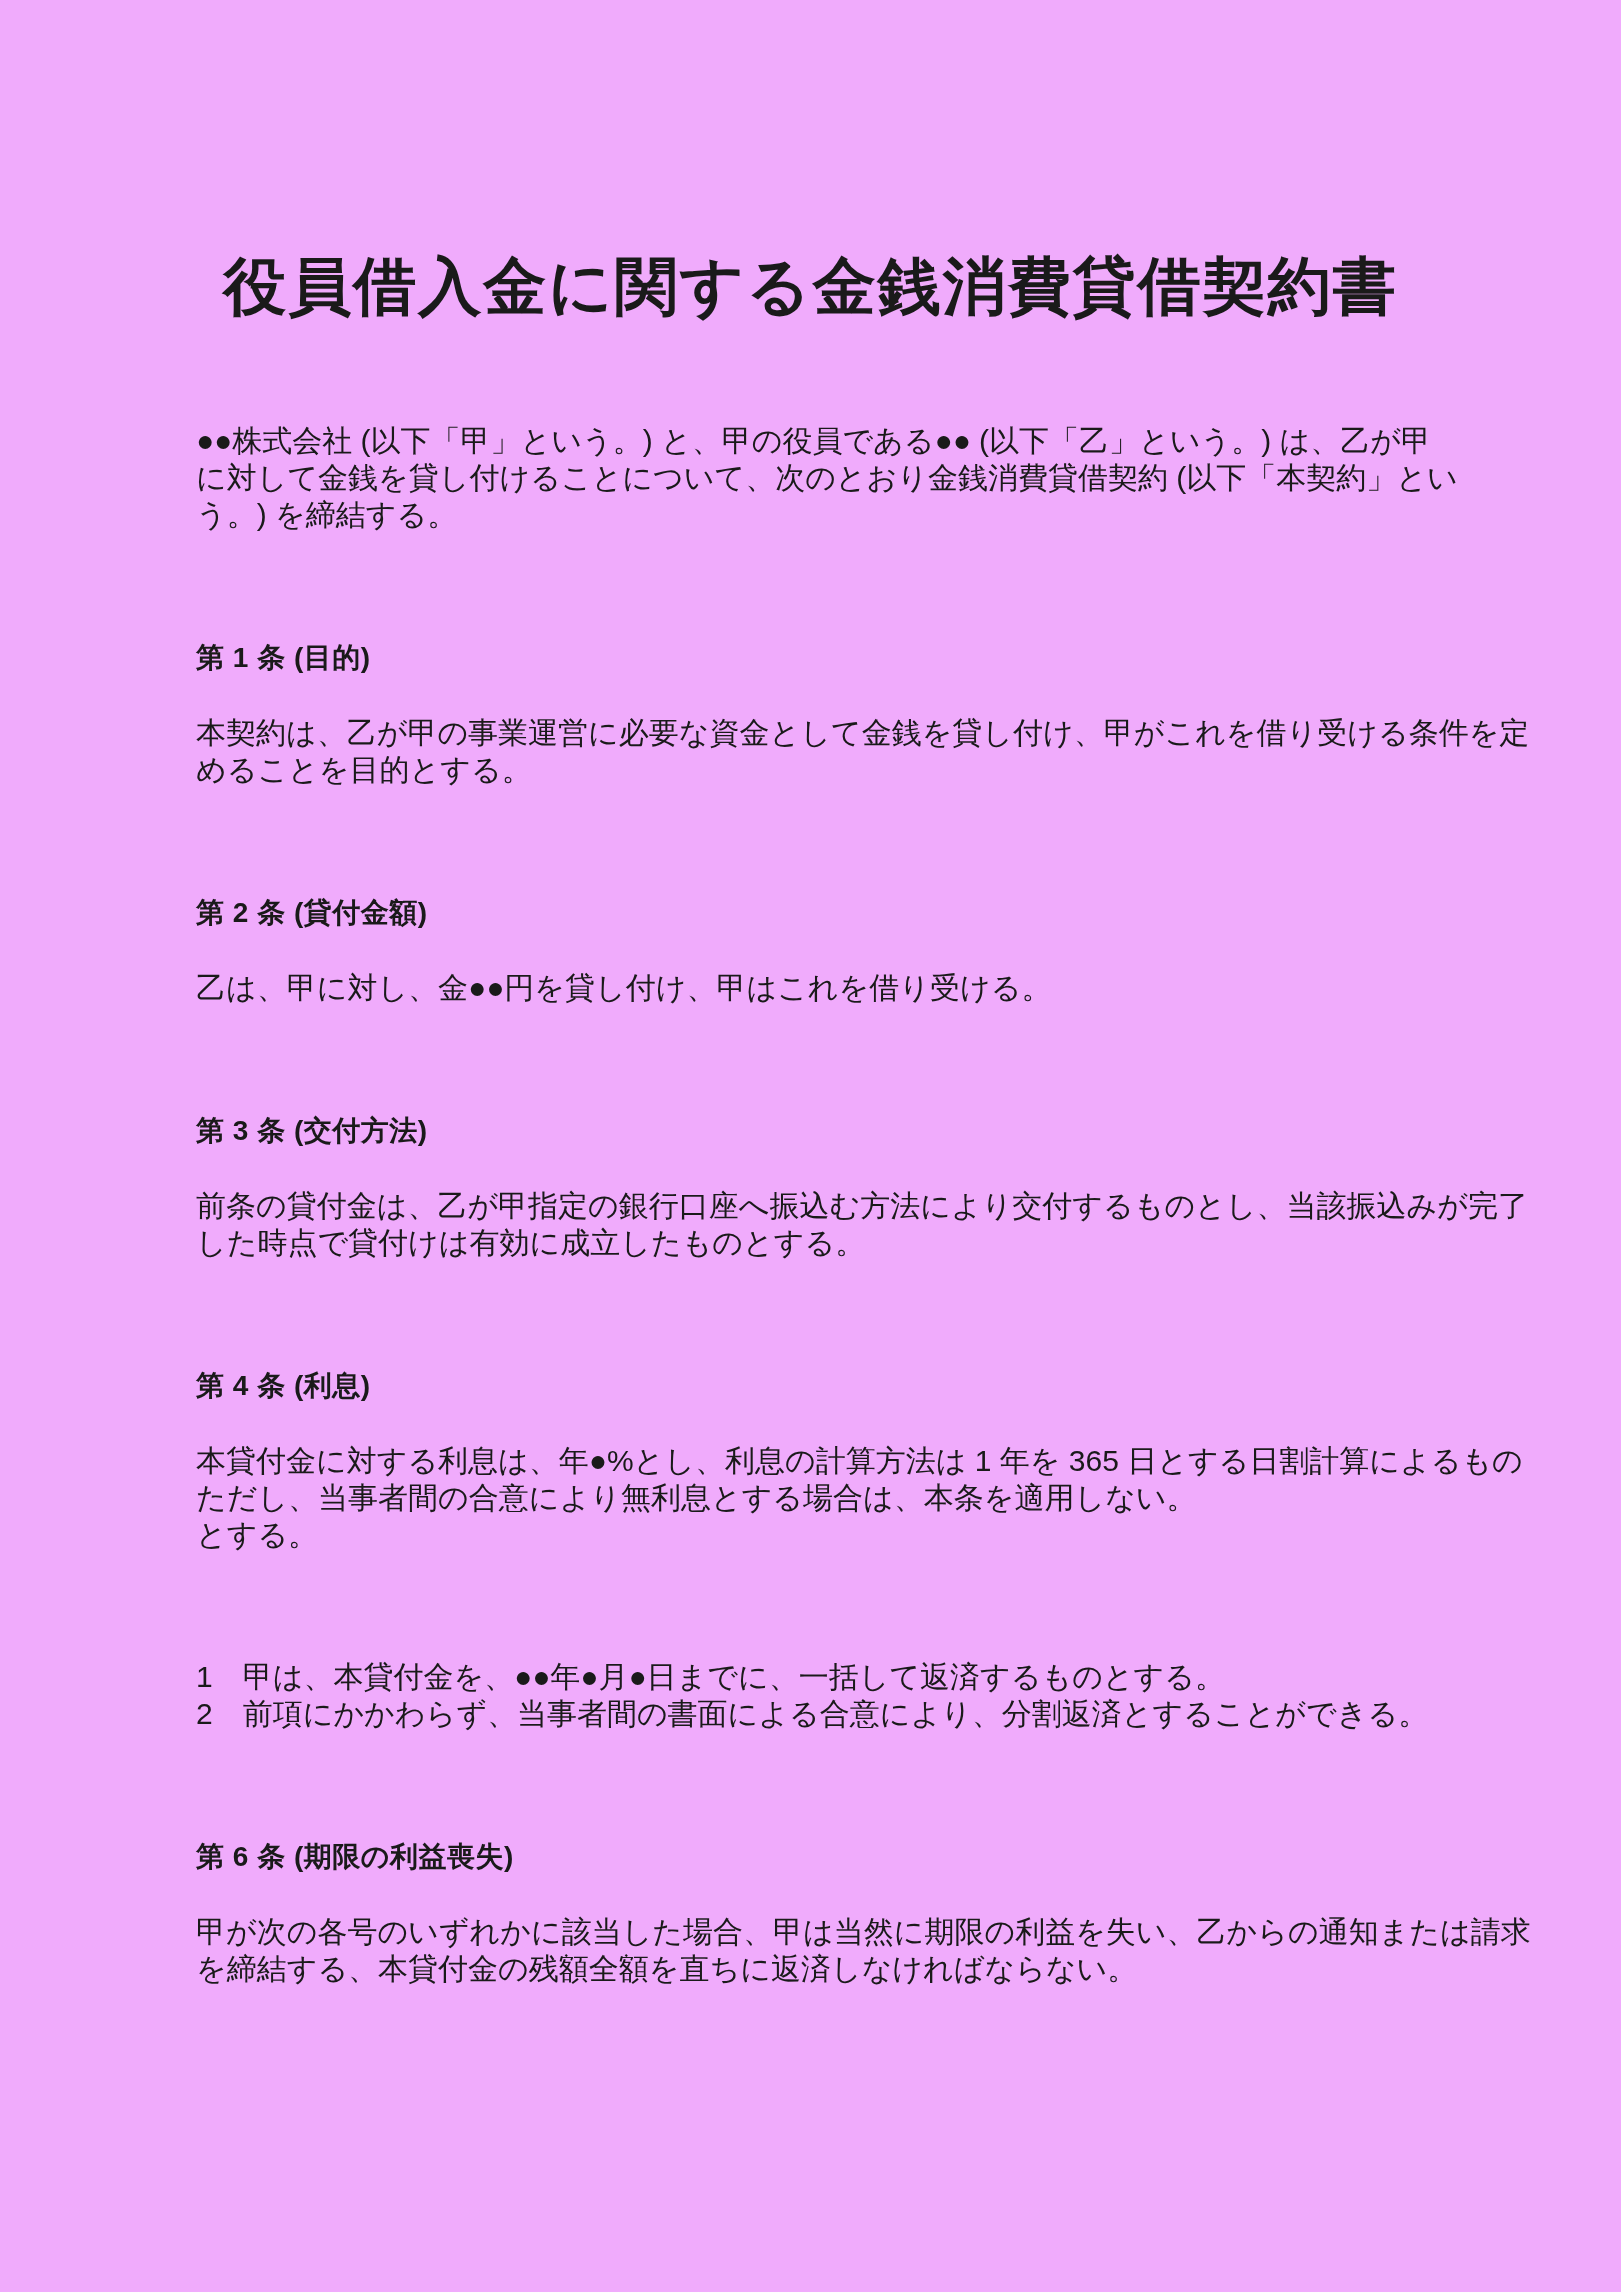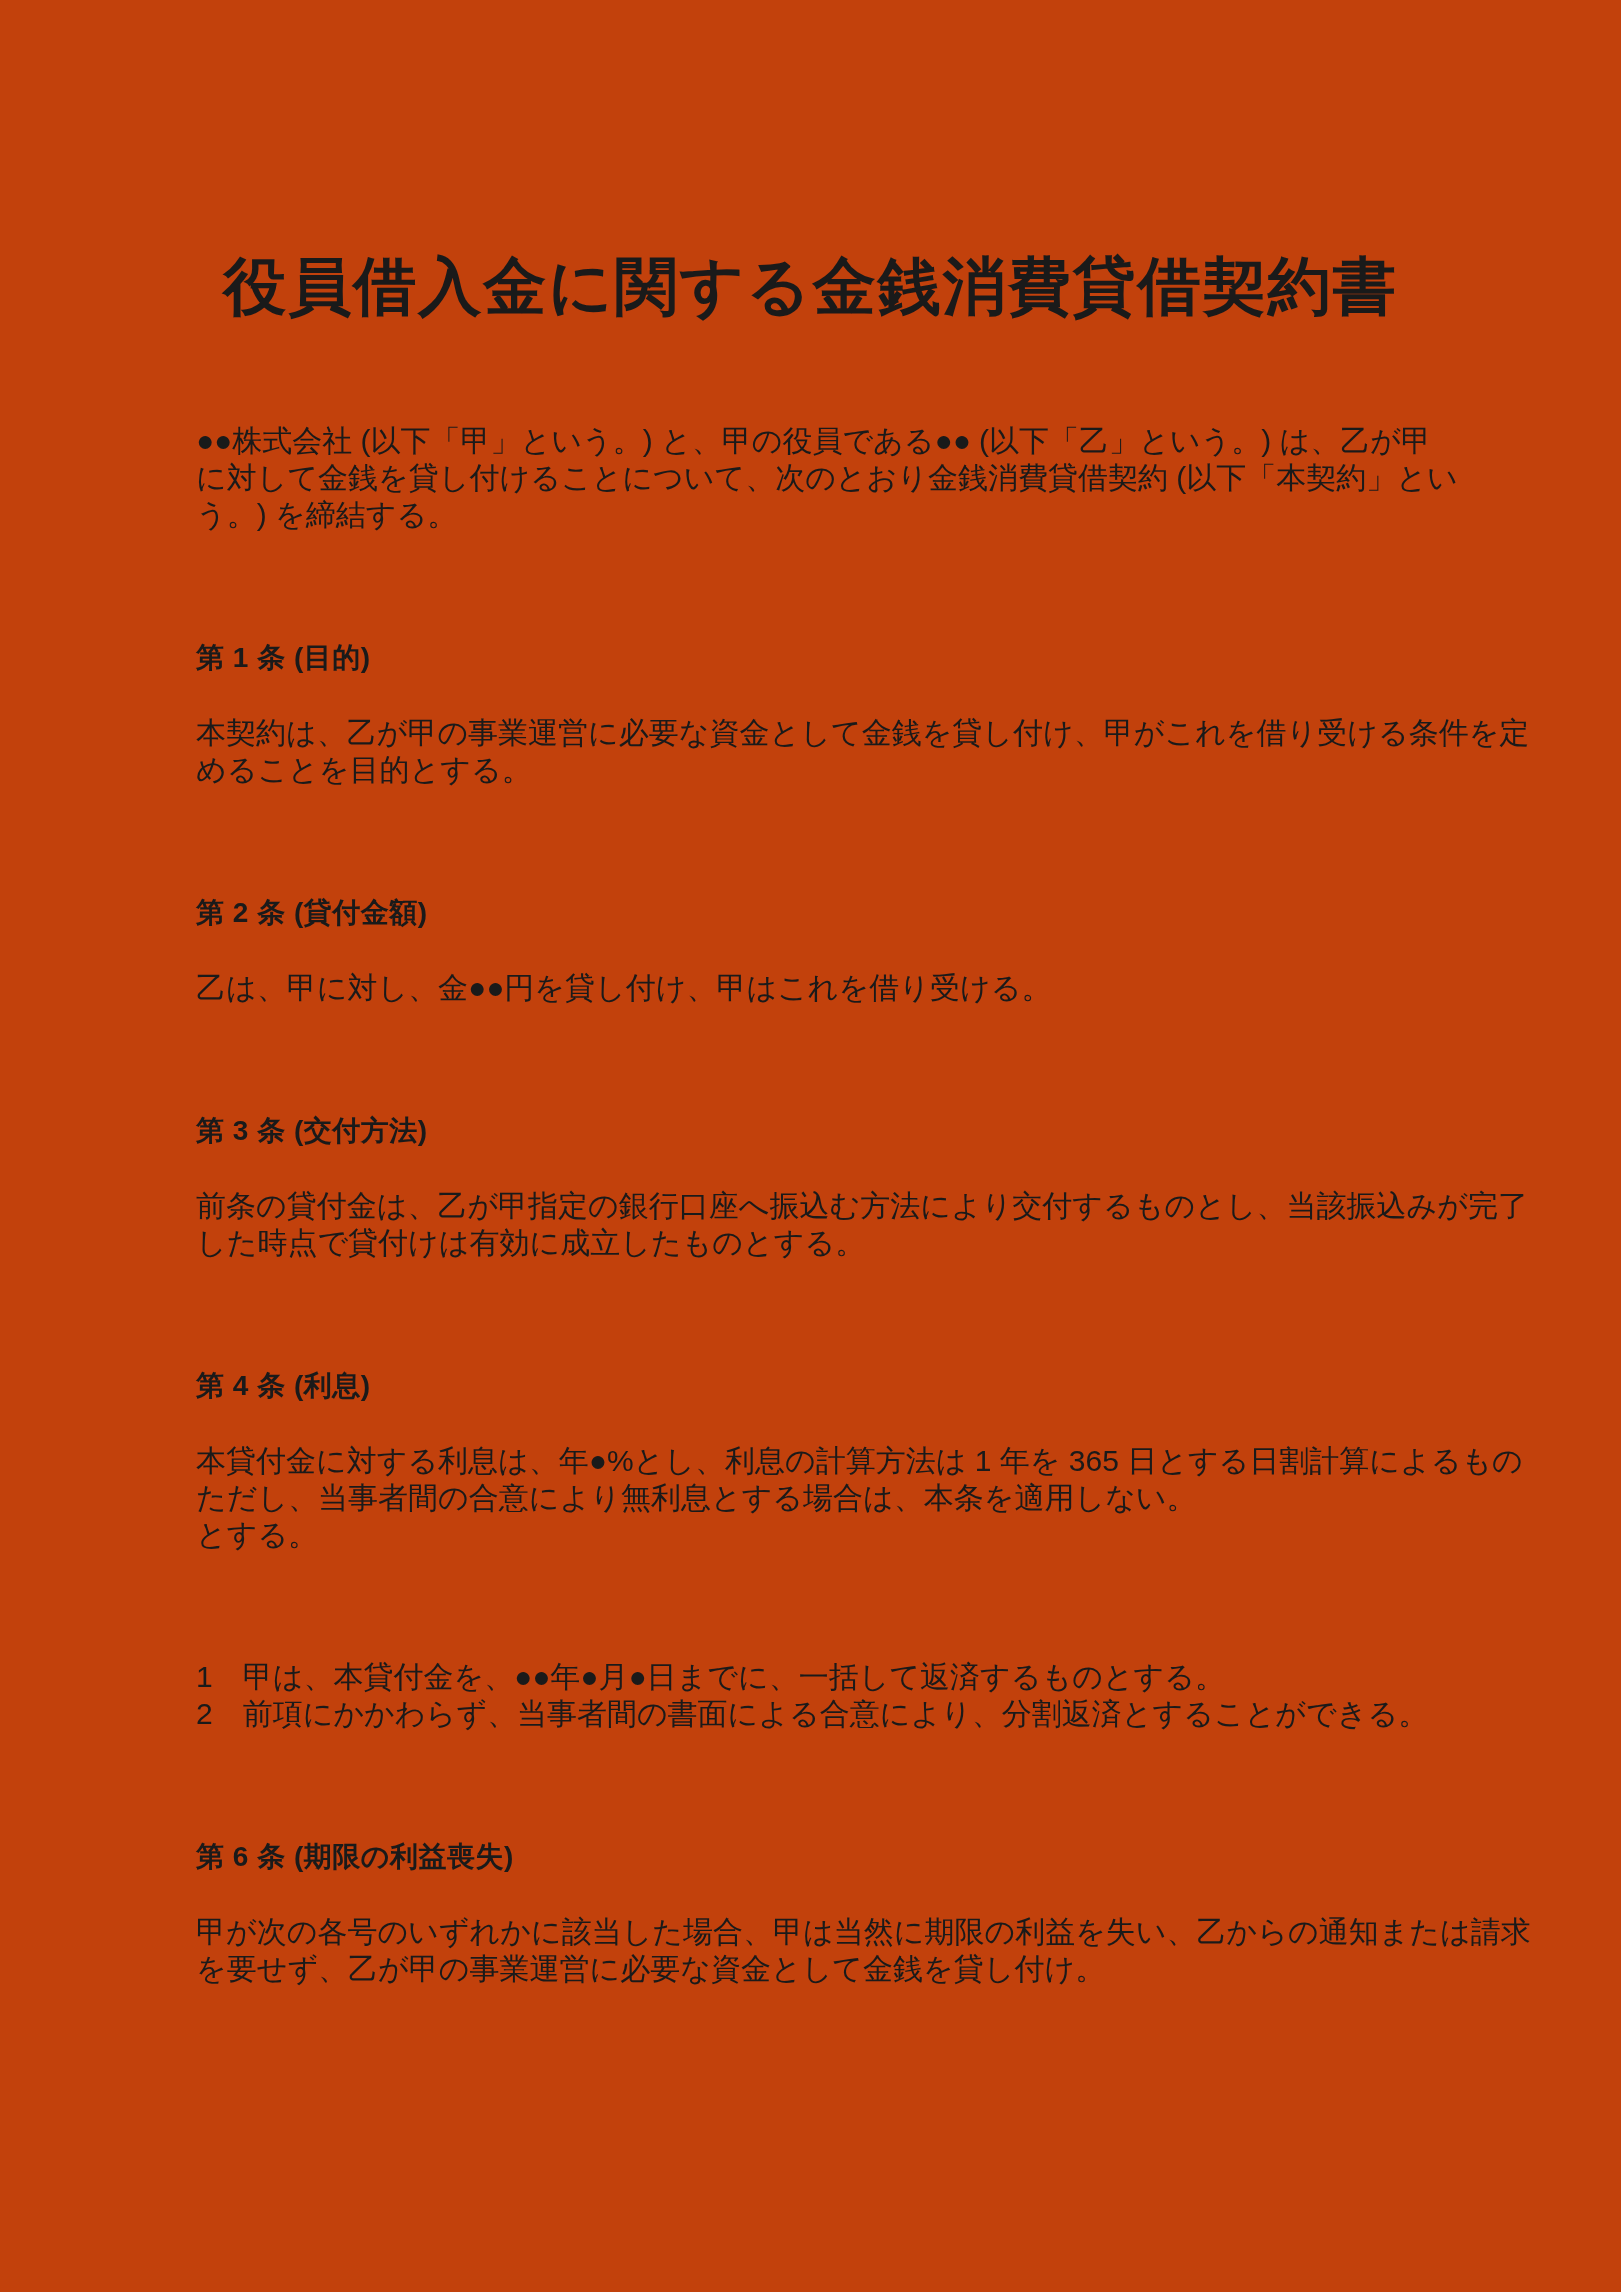--- a/index.html
+++ b/index.html
@@ -49,21 +49,21 @@
   }
   .line {
     font-size: 30px;
     line-height: 37px;
     white-space: nowrap;
   }
 </style>
 </head>
 <body style="background: rgb(255, 255, 255);">
 
-<div class="page" style="background: #c2410c; color: rgb(26, 26, 26);">
+<div class="page" style="background: #f0abfc; color: rgb(26, 26, 26);">
   <div class="content">
     <h1 class="title">役員借入金に関する金銭消費貸借契約書</h1>
     <div class="intro">
         <div class="line">●●株式会社 (以下「甲」という。) と、甲の役員である●● (以下「乙」という。) は、乙が甲</div>
         <div class="line">に対して金銭を貸し付けることについて、次のとおり金銭消費貸借契約 (以下「本契約」とい</div>
         <div class="line">う。) を締結する。</div>
       </div>
     <div class="articles">
   <section class="article">
     <h2 class="article-heading">第 1 条 (目的)</h2>
@@ -101,19 +101,19 @@
     <div class="article-body">
             <div class="line">1　甲は、本貸付金を、●●年●月●日までに、一括して返済するものとする。</div>
             <div class="line">2　前項にかかわらず、当事者間の書面による合意により、分割返済とすることができる。</div>
           </div>
   </section>
 
   <section class="article">
     <h2 class="article-heading">第 6 条 (期限の利益喪失)</h2>
     <div class="article-body">
             <div class="line">甲が次の各号のいずれかに該当した場合、甲は当然に期限の利益を失い、乙からの通知または請求</div>
-            <div class="line">を要せず、乙が甲の事業運営に必要な資金として金銭を貸し付け。</div>
+            <div class="line">を締結する、本貸付金の残額全額を直ちに返済しなければならない。</div>
           </div>
   </section>
 </div>
   </div>
 </div>
 
 
 </body></html>

